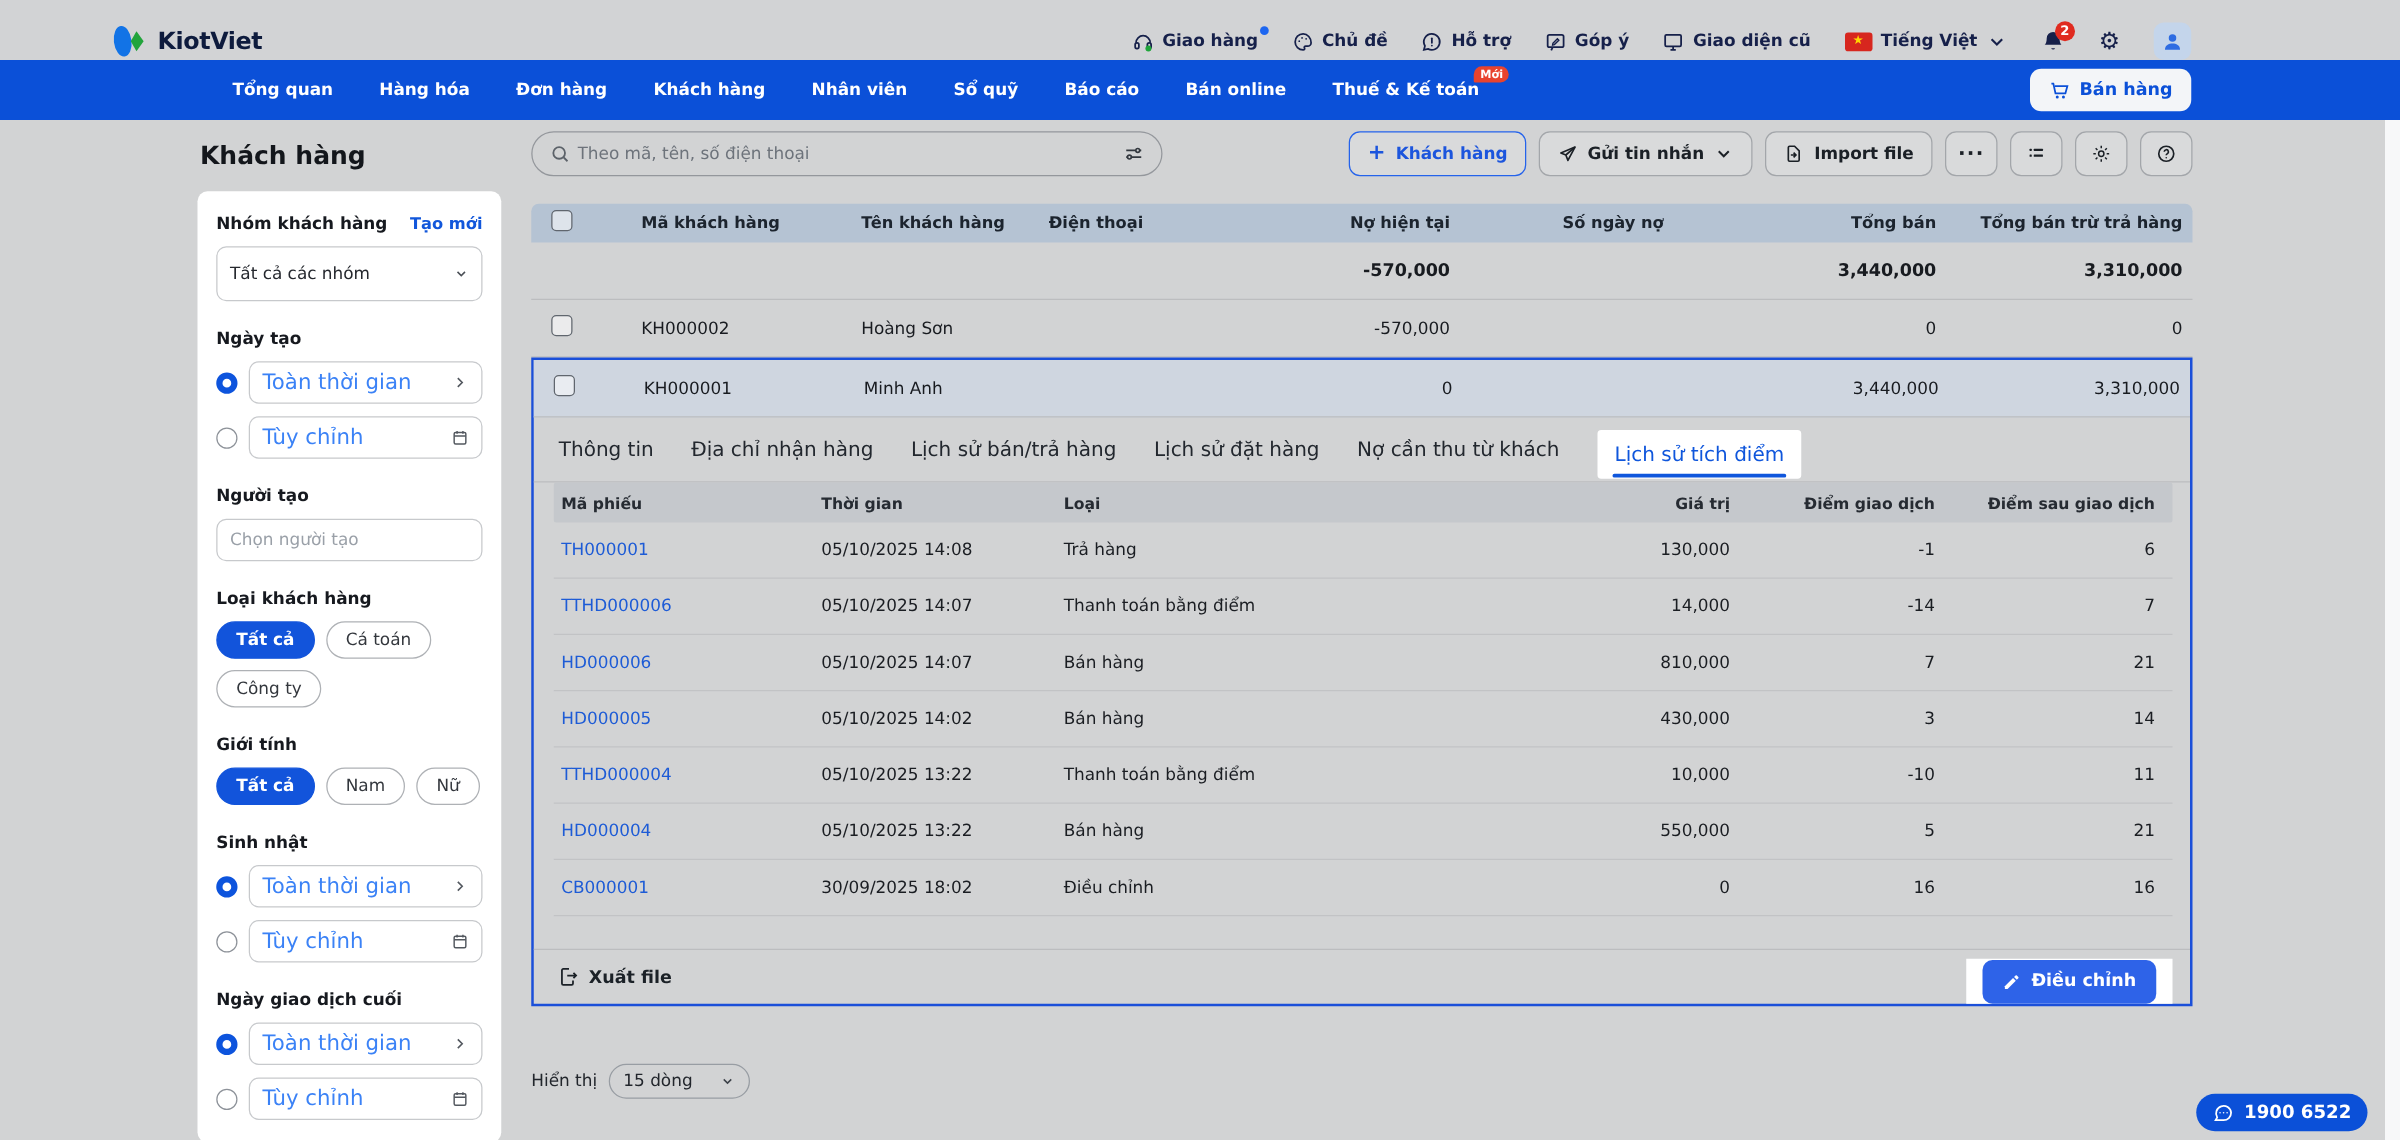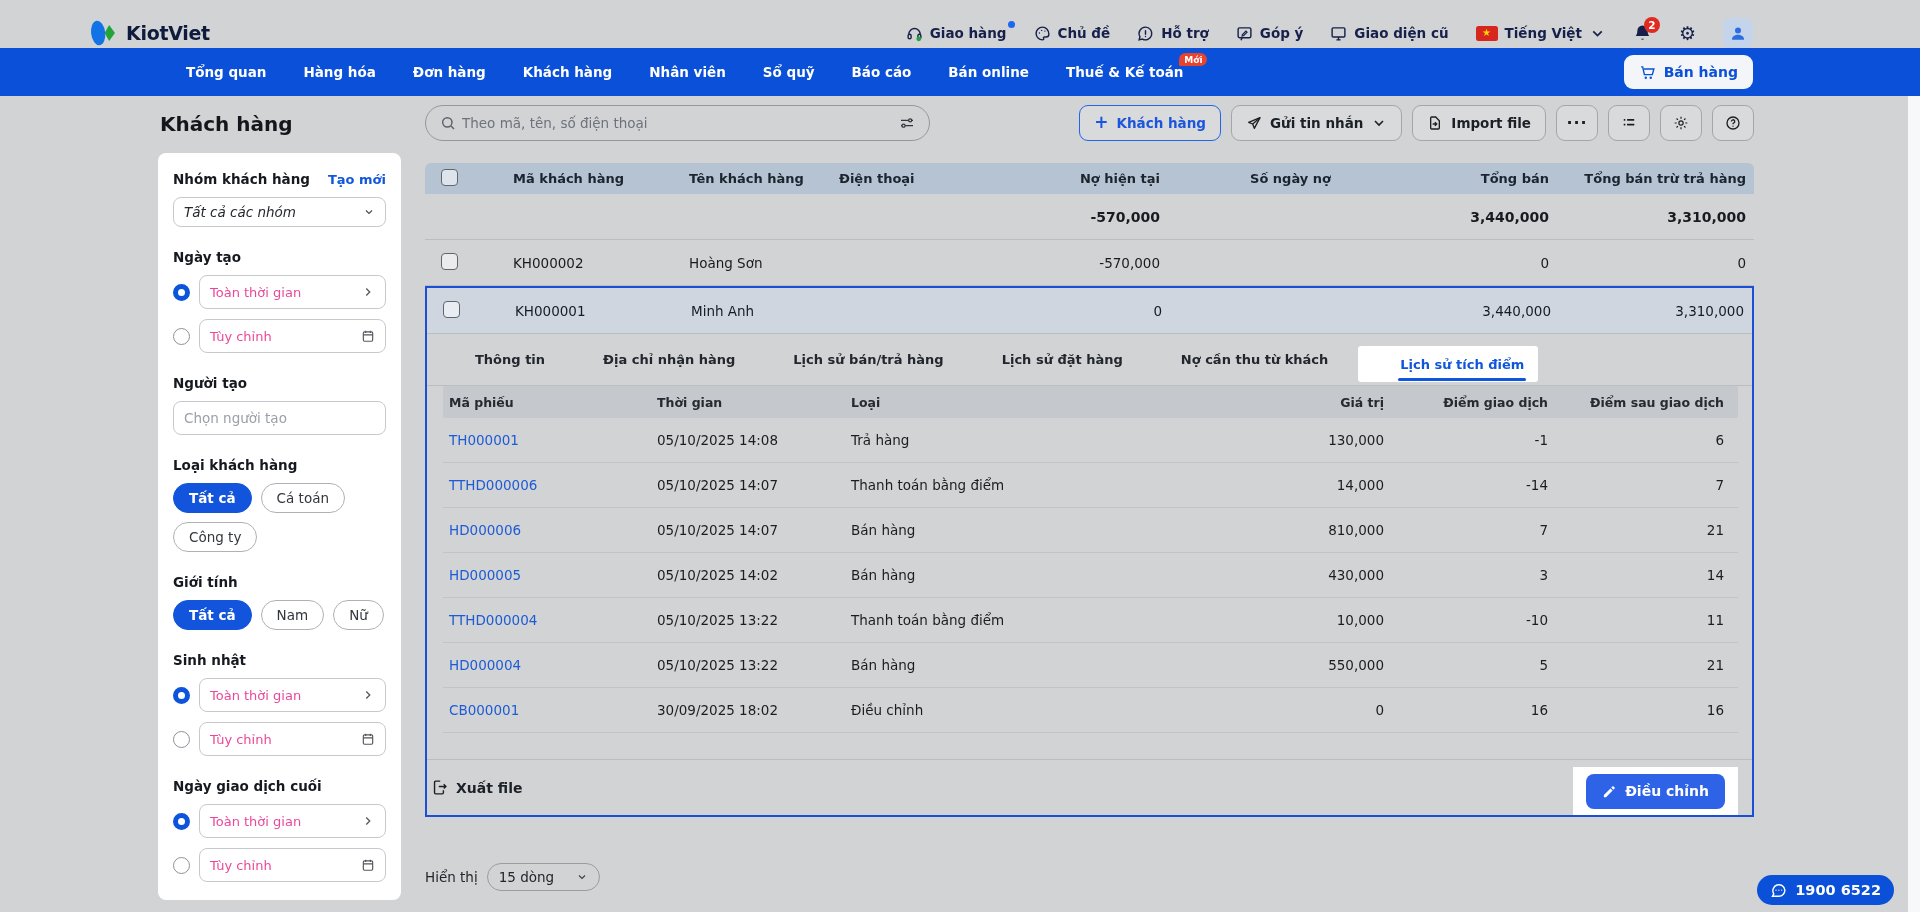--- a/index.html
+++ b/index.html
@@ -53,33 +53,33 @@
   .page { display:flex; height:816px; padding-left:158px; }
 
   
   .sidebar { width:243px; flex:none; margin-right:24px; }
   .page-title { font-size:20px; font-weight:bold; color:#13161b; margin:16px 0 17px 2px; }
   .filter-card { background:#fff; border-radius:8px; padding:18px 15px; display:flex; flex-direction:column; gap:22px; }
   .f-label-row { display:flex; justify-content:space-between; align-items:center; margin-bottom:10px; }
   .f-label { font-size:13.5px; font-weight:bold; color:#16191f; }
   .f-link { font-size:13px; font-weight:600; color:#1257db; cursor:pointer; }
   .f-select {
-    height:30px; border:1px solid #c7c9cc; border-radius:8px; display:flex; align-items:center;
-    padding:0 10px; font-size:13.5px; color:#25282e; cursor:pointer; background:#fff;font-style:italic;
+    height:44px; border:1px solid #c7c9cc; border-radius:8px; display:flex; align-items:center;
+    padding:0 10px; font-size:13.5px; color:#25282e; cursor:pointer; background:#fff;
   }
   .f-select .chev { margin-left:auto; color:#4b5057; }
   .f-input { width:100%; height:34px; border:1px solid #c7c9cc; border-radius:8px; padding:0 10px; font-size:13.5px; font-family:inherit; color:#25282e; background:#fff; }
   .f-input::placeholder { color:#9aa0a8; }
   .radio-row { display:flex; align-items:center; gap:9px; }
   .radio-row + .radio-row { margin-top:10px; }
   .radio { width:17px; height:17px; border-radius:50%; border:1.5px solid #8d9299; background:#fff; flex:none; cursor:pointer; }
   .radio.checked { border:5px solid #0d54dd; }
   .radio-box {
     flex:1; height:34px; border:1px solid #c7c9cc; border-radius:8px; display:flex; align-items:center;
-    padding:0 10px; font-size:13px; color:#ec4899; cursor:pointer; background:#fff;
+    padding:0 10px; font-size:17px; color:#3b82f6; cursor:pointer; background:#fff;
   }
   .radio-box .tail { margin-left:auto; color:#53585f; }
   .tail svg { width:14px; height:14px; }
   .pill-row { display:flex; gap:9px; flex-wrap:wrap; }
   .pill {
     height:30px; border-radius:15px; padding:0 15px; display:flex; align-items:center;
     font-size:13.5px; color:#33373d; border:1px solid #aeb1b5; cursor:pointer; background:transparent;
   }
   .pill.sel { background:#1254db; border-color:#1254db; color:#fff; font-weight:600; }
 
@@ -114,35 +114,35 @@
   .cell.num { text-align:right; padding-left:0; padding-right:0; }
   .cell.num-last { text-align:right; padding-left:0; padding-right:8px; }
   .checkbox { width:17px; height:17px; border:1.5px solid #60666e; border-radius:4px; background:rgba(255,255,255,.55); cursor:pointer; display:inline-block; }
   .t-row { height:46px; border-bottom:1px solid #bcbdbf; font-size:13.5px; color:#181b20; }
   .t-row.summary { font-weight:bold; font-size:14px; }
 
   
   .panel { border:2px solid #1b4fd9; }
   .t-row.selected { background:#cfd6e0; }
   .tabs { height:52px; display:flex; align-items:center; gap:30px; padding:0 20px; border-bottom:1px solid #bcbdbf; }
-  .tab { font-size:13px; font-weight:700; color:#22272e; cursor:pointer; white-space:nowrap;margin-left:28px; }
+  .tab { font-size:16px; font-weight:400; color:#22272e; cursor:pointer; white-space:nowrap; }
   .tab-spot { background:#fff; border-radius:3px; padding:10px 14px; transform:translateY(4px); }
   .tab.active { color:#0f56dc; position:relative; padding-bottom:9px; }
   .tab.active::after { content:""; position:absolute; left:-2px; right:-2px; bottom:0; height:3px; background:#0f56dc; border-radius:2px; }
 
   .inner-table { margin:0 14px 0 16px; }
   .p-grid { display:grid; grid-template-columns:208px 194px 378px 161px 164px 1fr; align-items:center; }
   .p-head { background:#c5c8cc; height:32px; border-radius:2px; font-size:12.5px; font-weight:bold; color:#262b32; }
   .p-cell { padding-left:6px; white-space:nowrap; }
   .p-cell.num { text-align:right; padding-left:0; }
   .p-cell.num-last { text-align:right; padding-left:0; padding-right:14px; }
   .p-row { height:45px; border-bottom:1px solid #c2c3c5; font-size:13.5px; color:#1a1d22; }
   .doc-link { color:#1d5bd6; cursor:pointer; }
 
-  .panel-footer { border-top:1px solid #bcbdbf; margin-top:26px; position:relative; height:56px; display:flex; padding:0 4px; }
+  .panel-footer { border-top:1px solid #bcbdbf; margin-top:26px; position:relative; height:44px; display:flex; padding:0 19px; }
   .export-btn { display:flex; align-items:center; gap:8px; font-size:14px; font-weight:600; color:#1b2127; cursor:pointer; background:none; border:none; font-family:inherit; }
   .export-btn svg { width:17px; height:17px; }
   .btn-spot { position:absolute; right:14px; top:7px; bottom:0; background:#fff; display:flex; align-items:center; padding:0 13px; }
   .adjust-btn {
     background:#2e63e8; color:#fff; border:none; border-radius:8px; height:35px; padding:0 16px;
     display:flex; align-items:center; gap:8px; font-size:14px; font-weight:600; cursor:pointer; font-family:inherit;
   }
   .adjust-btn svg { width:15px; height:15px; }
 
   

